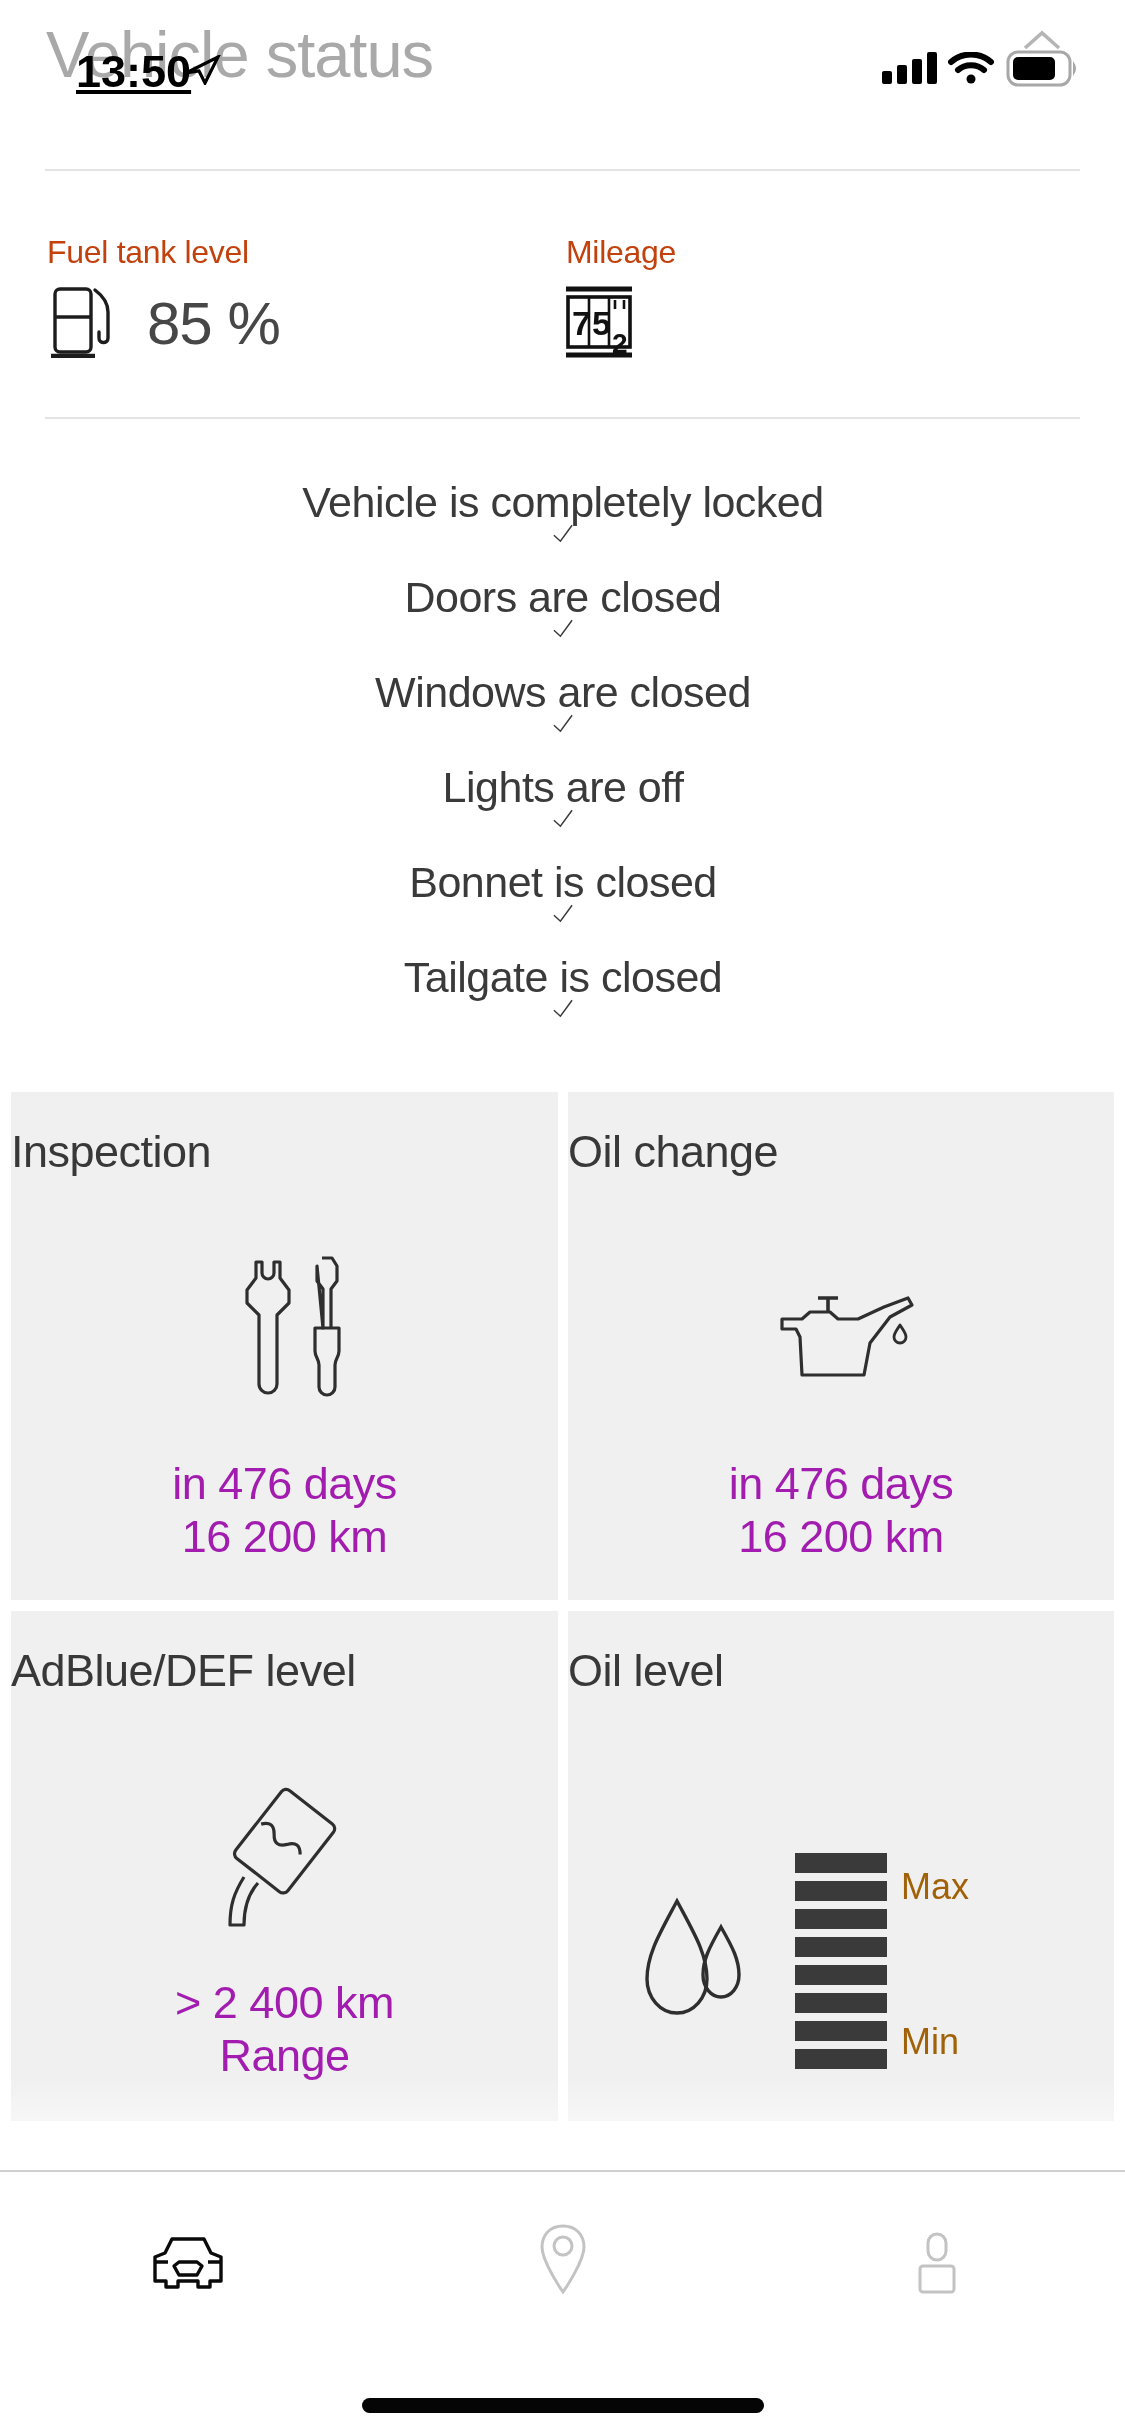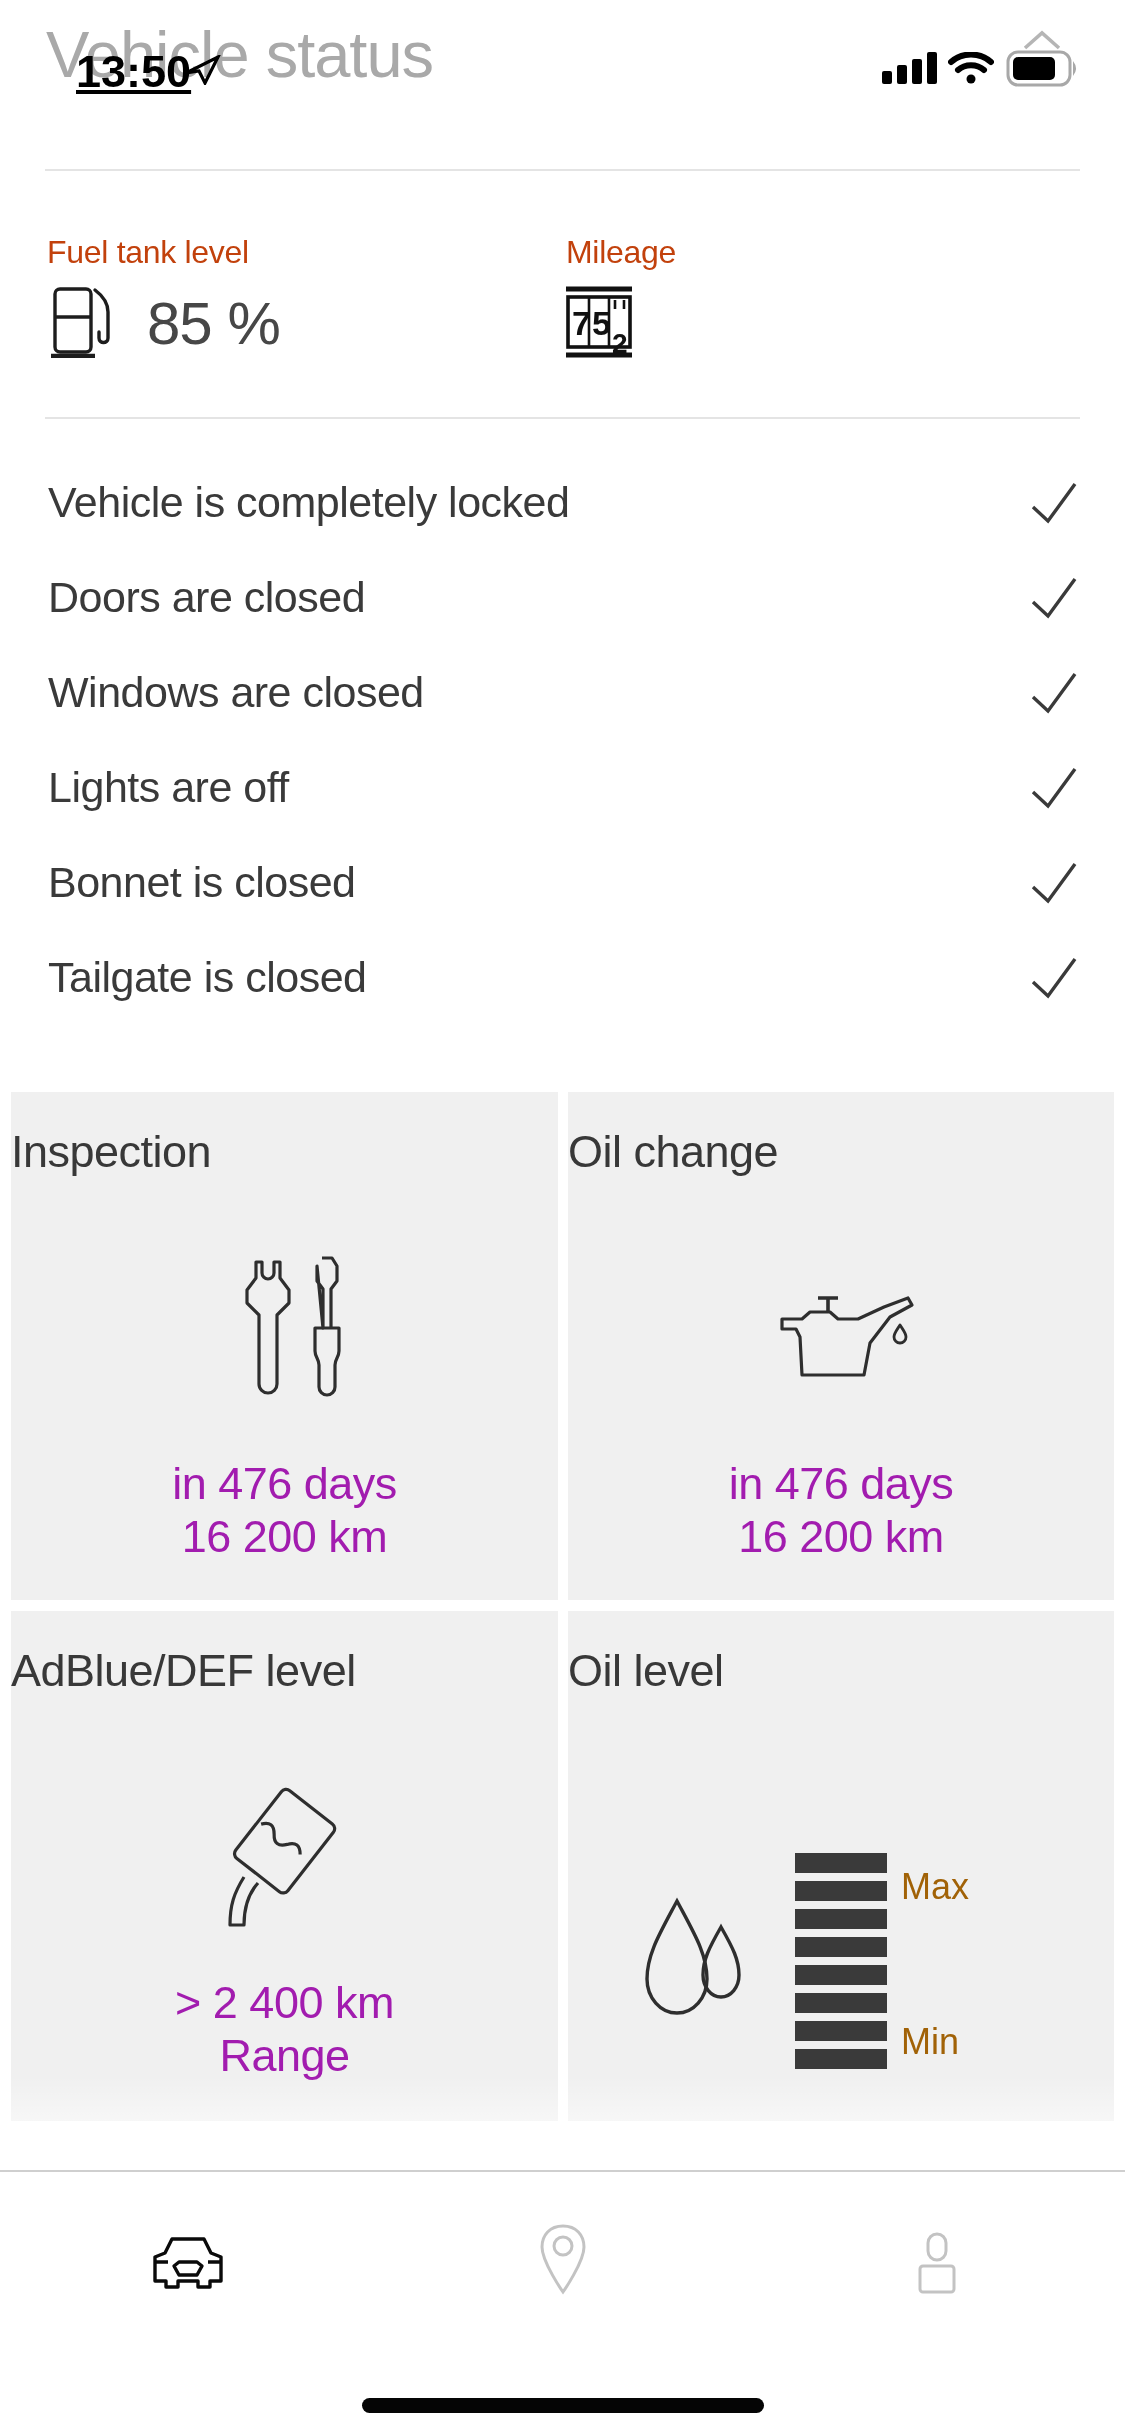--- a/index.html
+++ b/index.html
@@ -15,21 +15,21 @@
   
   .page-title{left:46px;top:15px;font-size:65px;color:#a9a9a9;letter-spacing:-1px;margin-top:7px;}
   .sb-time{left:76px;top:49px;font-size:45px;font-weight:bold;color:#000;letter-spacing:0px;text-decoration:underline;}
   .divider{height:2px;background:#e4e4e4;left:45px;width:1035px;}
 
   
   .gauge-label{font-size:32px;color:#c2410c;letter-spacing:-0.3px;}
   .gauge-value{font-size:60px;color:#474747;letter-spacing:-1px;}
 
   
-  .check-row{left:48px;width:1030px;height:62px;display:flex;align-items:flex-start;justify-content:space-between;}
+  .check-row{left:48px;width:1030px;height:62px;display:flex;align-items:center;justify-content:space-between;flex-direction:column;}
   .check-row .label{font-size:43px;color:#3a3a3a;letter-spacing:-0.5px;line-height:1;}
 
   
   .card{background:#f0f0f0;}
   .card .card-title{position:absolute;left:0;right:0;top:37px;font-size:45px;color:#383838;letter-spacing:-0.5px;line-height:1;}
   .card .card-value{position:absolute;left:0;right:0;top:365px;text-align:center;font-size:45px;color:#a21caf;letter-spacing:-0.5px;line-height:53px;}
   .seg-bar{position:absolute;left:0;width:92px;height:20px;background:#3a3a3a;}
   .minmax{position:absolute;left:333px;font-size:36px;color:#a16207;line-height:1;}
 
   

